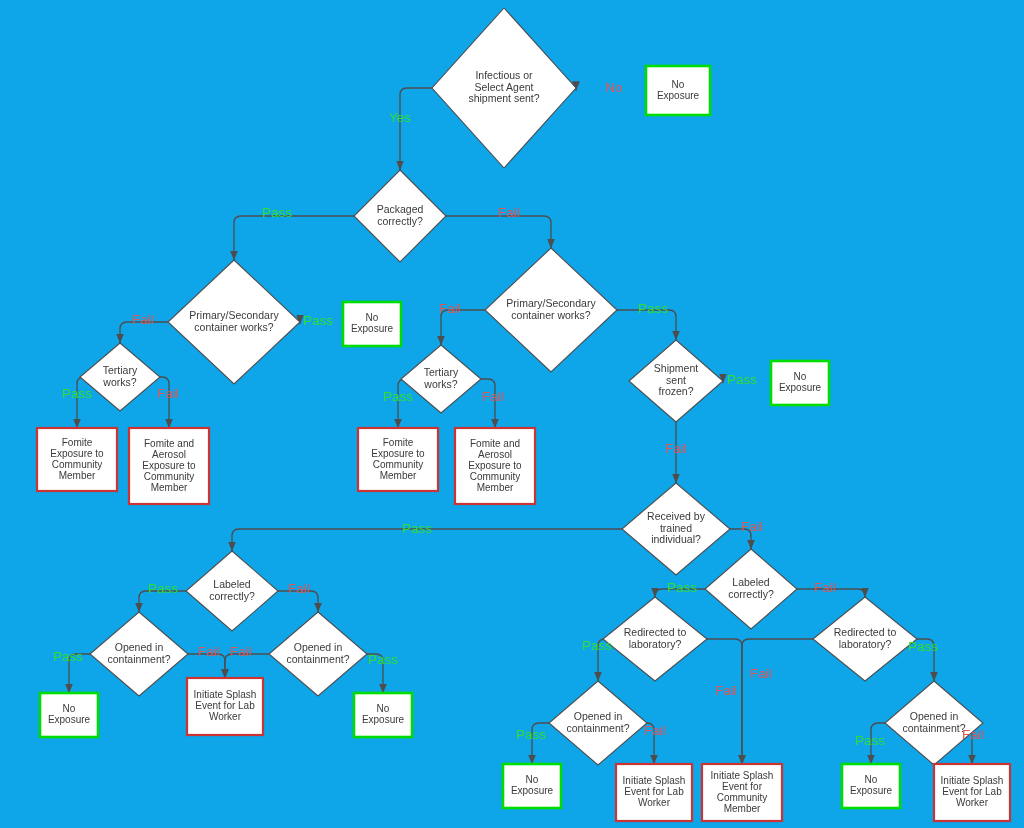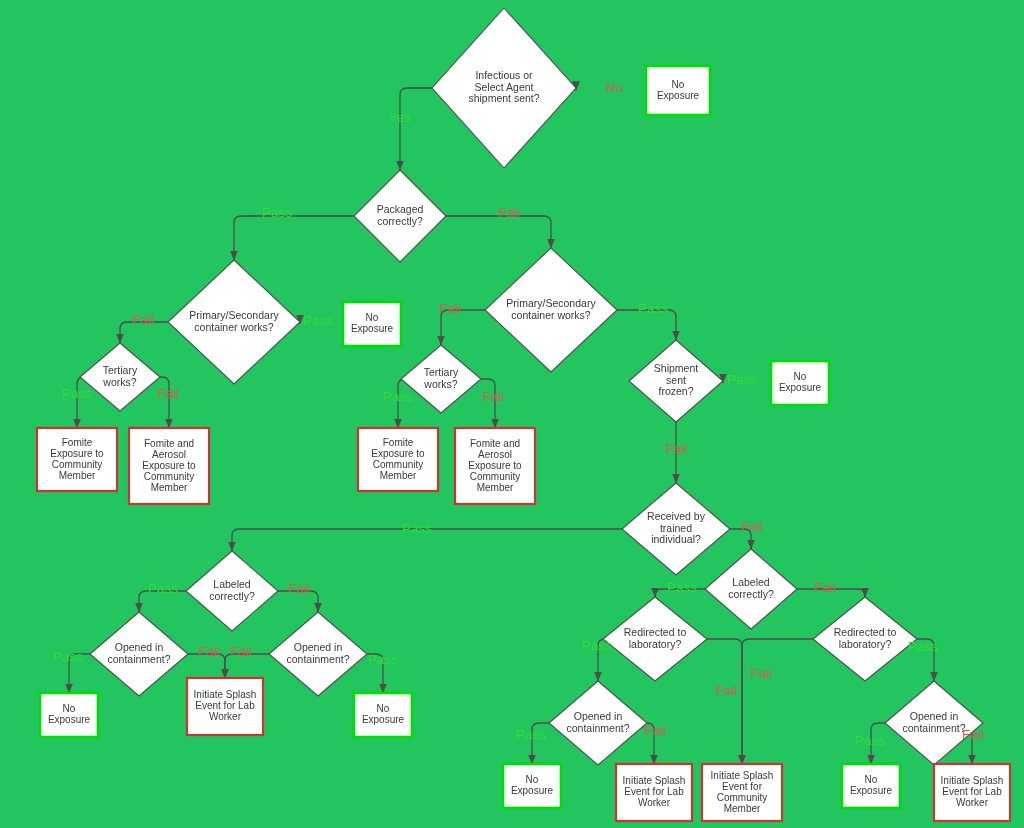--- a/index.html
+++ b/index.html
@@ -4,21 +4,21 @@
 <style>
   html, body {
     margin: 0;
     padding: 0;
     background: #ffffff;
   }
   #chart-root {
     position: relative;
     width: 1024px;
     height: 828px;
-    background: #22c55e;
+    background: #0ea5e9;
     font-family: "Liberation Sans", sans-serif;
     overflow: hidden;
   }
   svg.flow {
     position: absolute;
     top: 0;
     left: 0;
     width: 1024px;
     height: 828px;
   }

